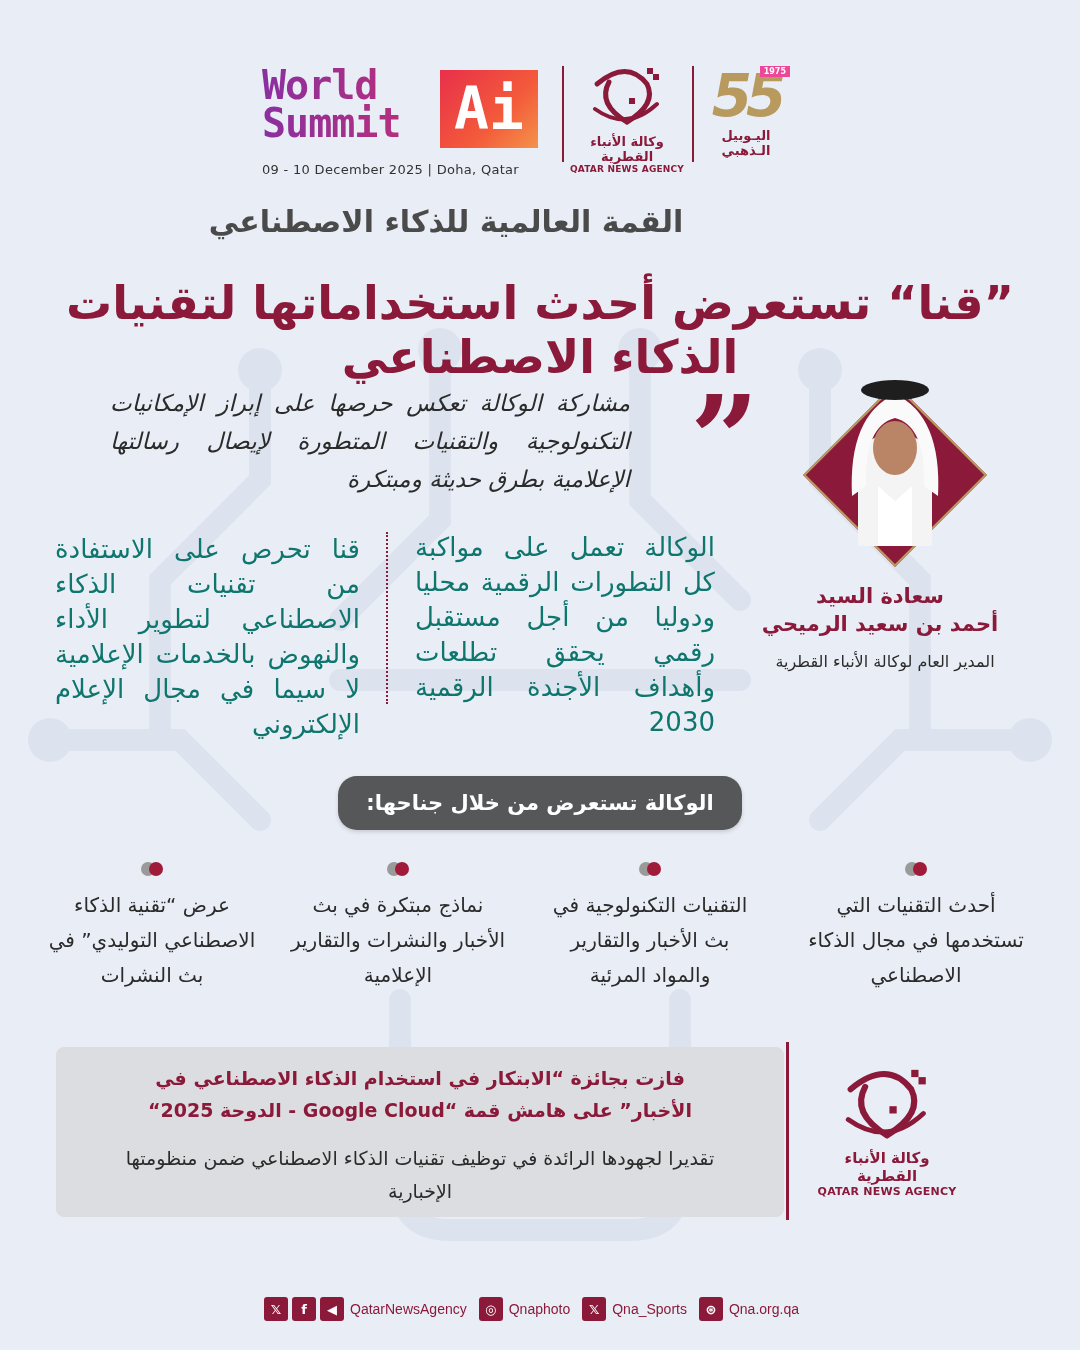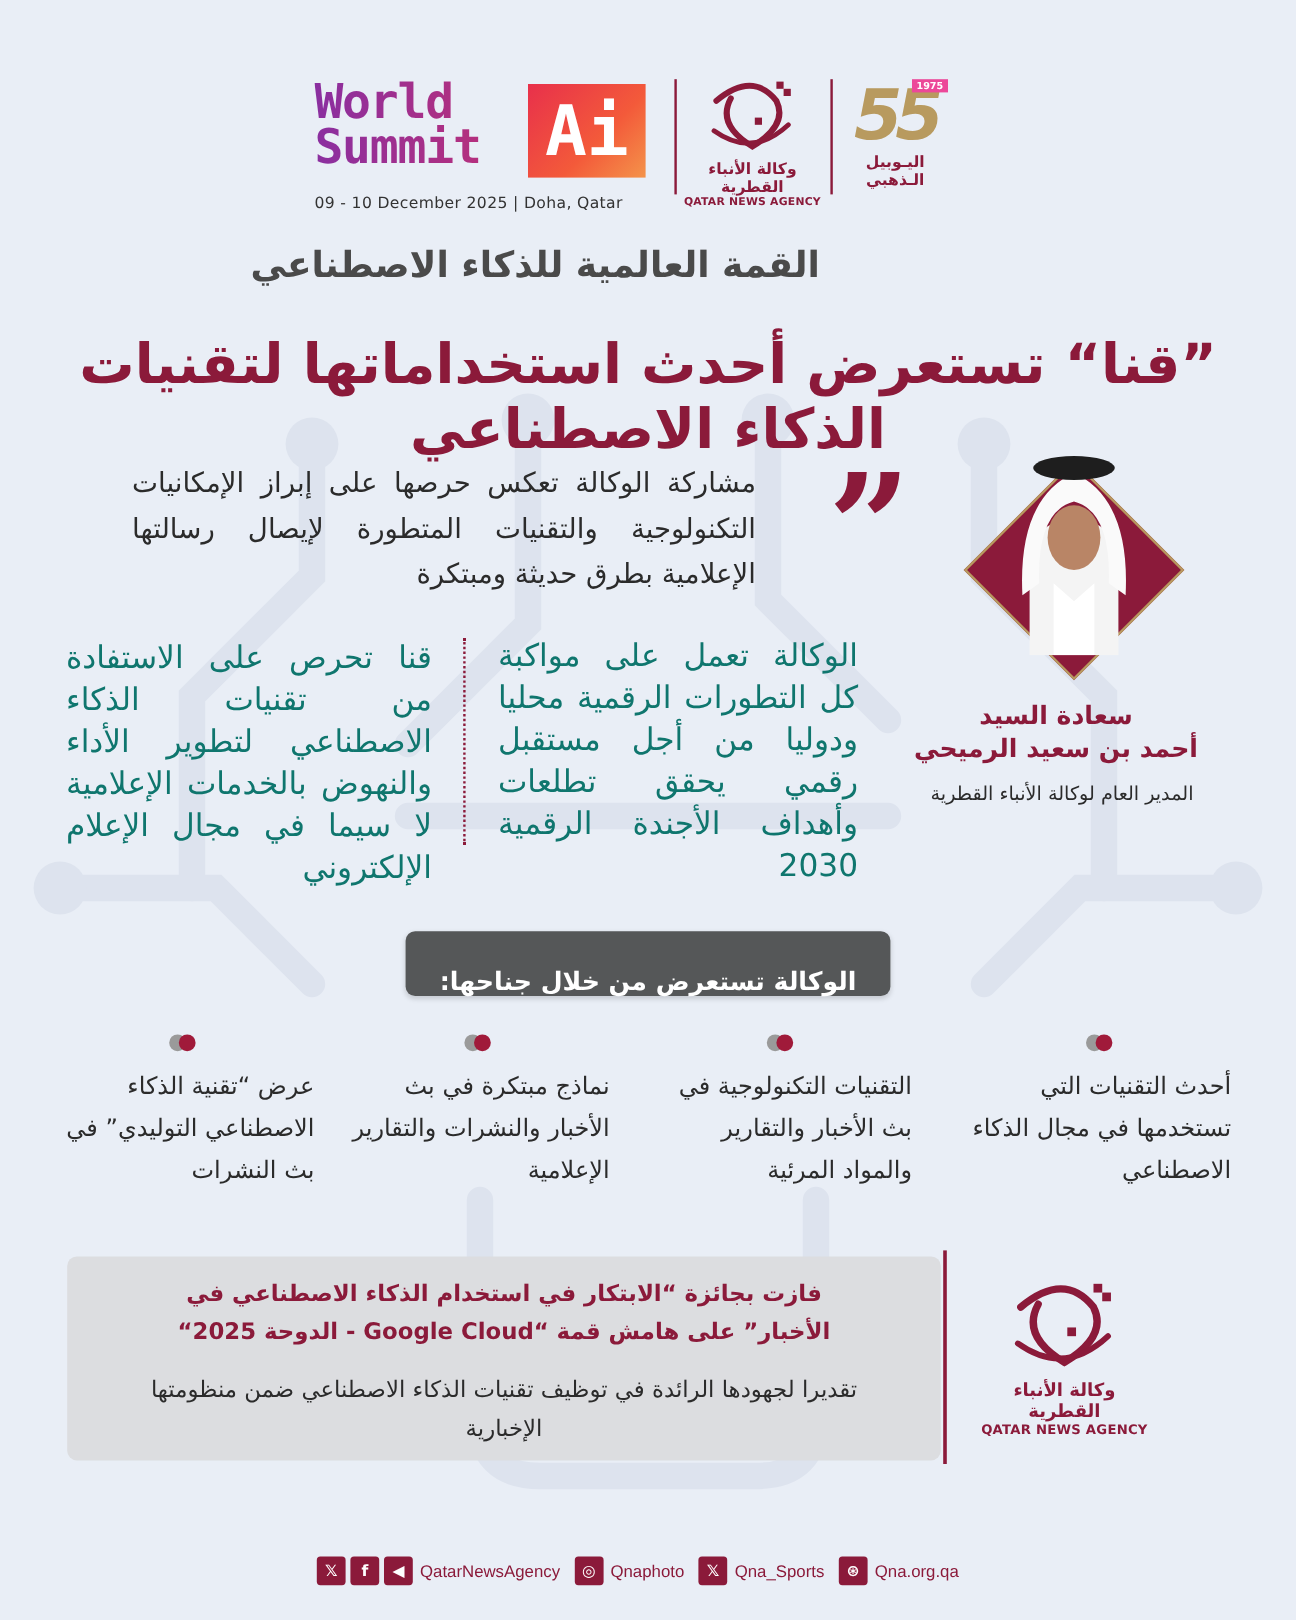--- a/index.html
+++ b/index.html
@@ -30,40 +30,40 @@
   .j-badge { position:absolute; right:4px; top:2px; background:#ec4899; color:#fff; font-size:8px; font-weight:bold; padding:1px 4px; }
   .j-num { font-size: 58px; font-weight: bold; color: #b89a5f; line-height: 64px; letter-spacing: -6px; font-style: italic; }
   .j-label { color: #8b1a3a; font-weight: bold; font-size: 13px; direction: rtl; }
 
   
   .sub-title { left: 0; width: 892px; top: 204px; text-align: center; direction: rtl; font-size: 30px; font-weight: bold; color: #4a4a4a; }
   .main-title { left: 0; width: 1080px; top: 276px; text-align: center; direction: rtl; font-size: 46px; font-weight: bold; color: #8b1a3a; }
 
   
   .quote-mark { left: 690px; top: 380px; font-size: 120px; line-height: 120px; color: #8b1a3a; font-family: "DejaVu Serif", serif; font-weight: bold; }
-  .quote-text { left: 110px; top: 384px; width: 520px; direction: rtl; text-align: justify; text-align-last: right; font-size: 23px; line-height: 38px; color: #2b2b2b; }
+  .quote-text { left: 110px; top: 384px; width: 520px; direction: rtl; text-align: justify; text-align-last: right; font-size: 23px; line-height: 38px; color: #2b2b2b; font-style: italic; }
 
   .col-text { direction: rtl; text-align: justify; text-align-last: right; font-size: 26px; line-height: 35px; color: #0f766e; }
   .col-right { left: 415px; top: 530px; width: 300px; }
   .col-left { left: 55px; top: 532px; width: 305px; }
   .dotted-div { left: 386px; top: 532px; height: 172px; border-left: 2px dotted #8b1a3a; }
 
   
   .diamond-wrap { left: 810px; top: 390px; width: 170px; height: 170px; }
   .diamond { position: absolute; left: 20px; top: 20px; width: 130px; height: 130px; transform: rotate(45deg); border: 2px solid #b89a5f; background: #8b1a3a; overflow: hidden; }
   .person { position: absolute; left: 838px; top: 376px; width: 114px; height: 170px; }
   .p-title { left: 760px; top: 582px; width: 240px; text-align: center; direction: rtl; color: #8b1a3a; font-weight: bold; font-size: 21px; line-height: 28px; }
   .p-role { left: 740px; top: 652px; width: 290px; text-align: center; direction: rtl; color: #2b2b2b; font-size: 16px; }
 
   
-  .pill { left: 338px; top: 776px; width: 404px; height: 54px; background: #555758; border-radius: 8px; color: #fff; font-weight: bold;
-    font-size: 21px; display: flex; align-items: flex-end; justify-content: center; direction: rtl; box-shadow: 0 2px 4px rgba(0,0,0,.15); }
-
-  
-  .feature { position: absolute; top: 862px; width: 220px; direction: rtl; z-index:1; }
+  .pill { left: 338px; top: 776px; width: 404px; height: 54px; background: #555758; border-radius: 19px; color: #fff; font-weight: bold;
+    font-size: 21px; display: flex; align-items: center; justify-content: center; direction: rtl; box-shadow: 0 2px 4px rgba(0,0,0,.15); }
+
+  
+  .feature { position: absolute; top: 862px; width: 220px; text-align: center; direction: rtl; z-index:1; }
   .dots { position: relative; width: 22px; height: 14px; margin: 0 auto 12px; }
   .dot-gray { position:absolute; left:0; top:0; width:14px; height:14px; border-radius:50%; background:#9a9a9a; }
   .dot-red { position:absolute; left:8px; top:0; width:14px; height:14px; border-radius:50%; background:#a01a3a; }
   .feature-text { font-size: 20px; line-height: 35px; color: #2b2b2b; }
 
   
   .award-box { left: 56px; top: 1047px; width: 728px; height: 170px; background: #dcdde0; border-radius: 8px; }
   .award-rule { left: 786px; top: 1042px; width: 3px; height: 178px; background: #8b1a3a; }
   .award-title { left: 120px; top: 1062px; width: 600px; text-align: center; direction: rtl; color: #8b1a3a; font-weight: bold; font-size: 19px; line-height: 32px; }
   .award-sub { left: 120px; top: 1142px; width: 600px; text-align: center; direction: rtl; color: #2b2b2b; font-size: 19px; line-height: 33px; }

